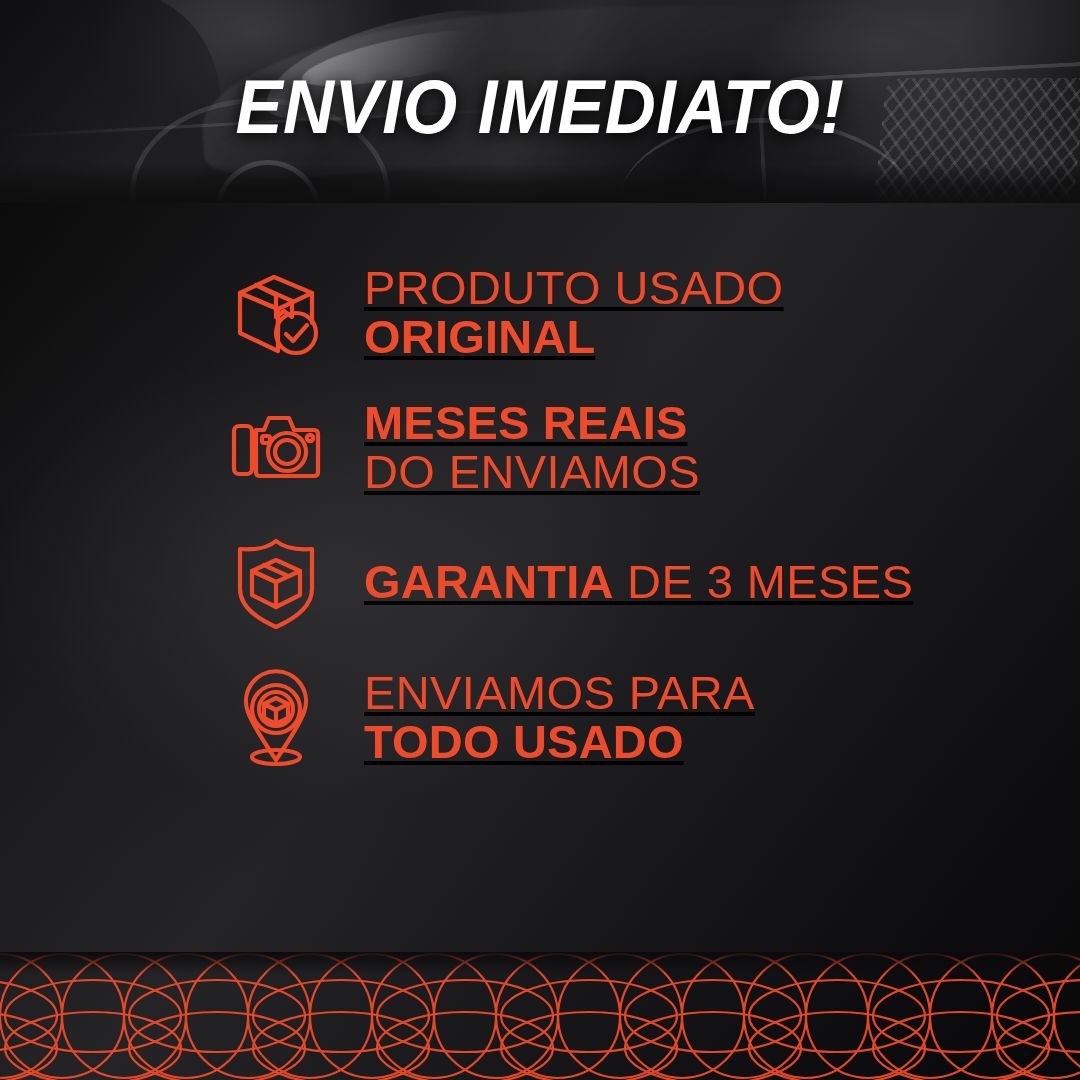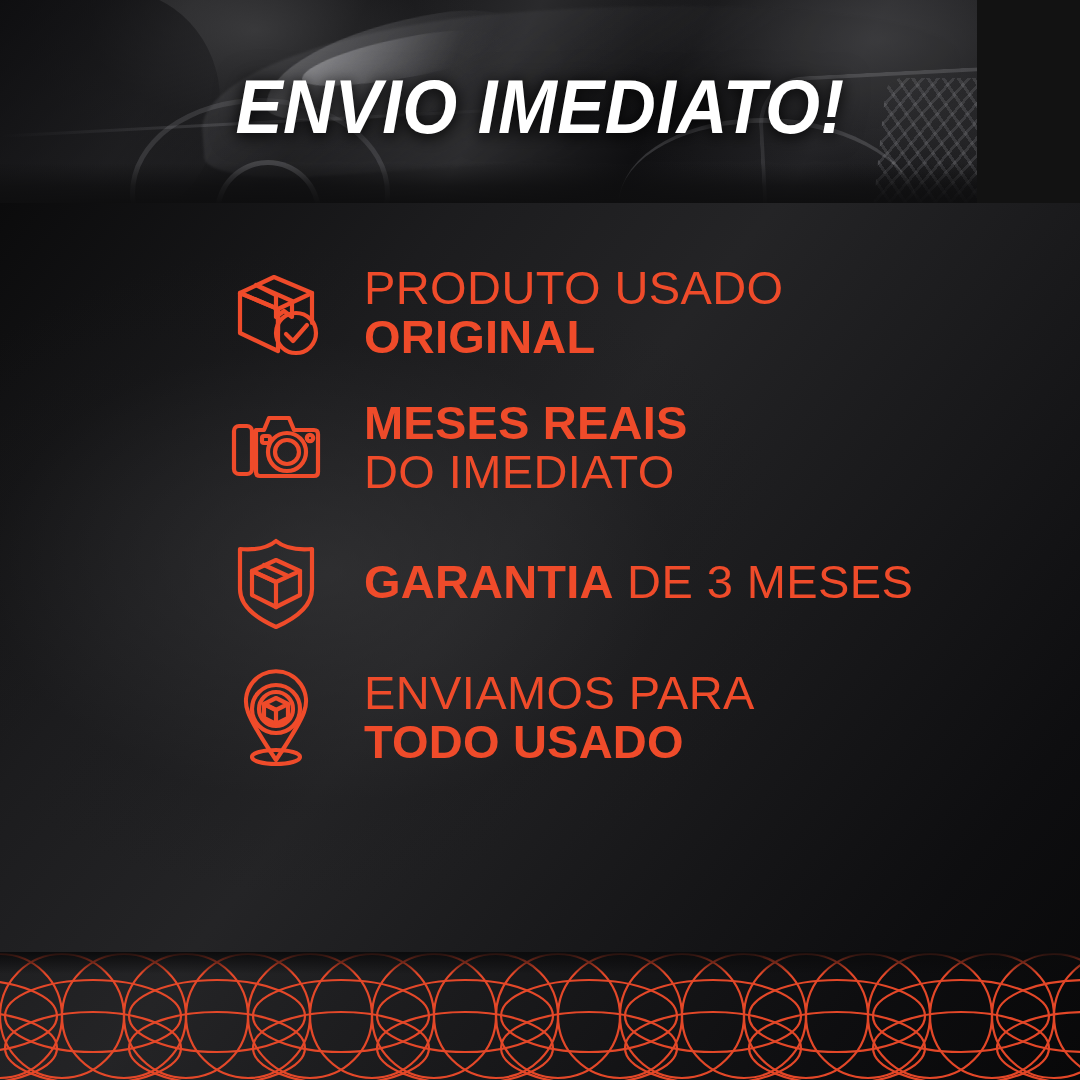--- a/index.html
+++ b/index.html
@@ -14,21 +14,21 @@
     overflow: hidden;
     background: #121212;
     font-family: "Liberation Sans", sans-serif;
     -webkit-font-smoothing: antialiased;
   }
 
   
   .header {
     position: absolute;
     left: 0; top: 0;
-    width: 977px;
+    width: 1080px;
     height: 205px;
     overflow: hidden;
     background: #171717;
   }
   .car-photo {
     position: absolute;
     inset: 0;
     background:
       radial-gradient(ellipse 300px 170px at 255px 30px, rgba(80,80,82,0.55) 0%, rgba(40,40,42,0.15) 55%, rgba(0,0,0,0) 78%),
       radial-gradient(ellipse 420px 210px at 880px 40px, rgba(86,86,88,0.50) 0%, rgba(36,36,38,0.14) 58%, rgba(0,0,0,0) 80%),
@@ -148,20 +148,21 @@
     width: 1080px;
     padding-top: 42px;
     box-sizing: border-box;
   }
   .feature-row {
     display: flex;
     align-items: center;
     height: 135px;
     padding-left: 226px;
     box-sizing: border-box;
+    text-decoration: underline;
   }
   .feature-icon {
     width: 100px;
     height: 100px;
     flex: 0 0 100px;
     display: flex;
     align-items: center;
     justify-content: center;
   }
   .feature-icon svg { display: block; }
@@ -248,21 +249,21 @@
           <path d="M26 66 L30 66"></path>
           <path d="M30 32 L38 32 L43 20 L63 20 L68 32 L88 32 Q92 32 92 36 L92 74 Q92 78 88 78 L34 78 Q30 78 30 74 Z"></path>
           <circle cx="61" cy="54" r="19"></circle>
           <circle cx="61" cy="54" r="12"></circle>
           <circle cx="84" cy="40" r="3.2"></circle>
           <rect x="36" y="38" width="8" height="7" rx="2"></rect>
         </svg>
       </div>
       <div class="feature-text">
         <span class="ft-line ft-bold">MESES REAIS</span>
-        <span class="ft-line ft-light">DO IMEDIATO</span>
+        <span class="ft-line ft-light">DO ENVIAMOS</span>
       </div>
     </div>
 
     <div class="feature-row">
       <div class="feature-icon">
         <svg width="100" height="100" viewBox="0 0 100 100" fill="none" stroke="#ef4b2a" stroke-width="4.2" stroke-linecap="round" stroke-linejoin="round">
           <path d="M50 8 Q62 18 86 16 L86 56 Q86 78 50 94 Q14 78 14 56 L14 16 Q38 18 50 8 Z"></path>
           <path d="M26 38 L50 27 L74 38 L50 49 Z"></path>
           <path d="M26 38 L26 62 L50 74 L50 49 Z"></path>
           <path d="M74 38 L74 62 L50 74"></path>

